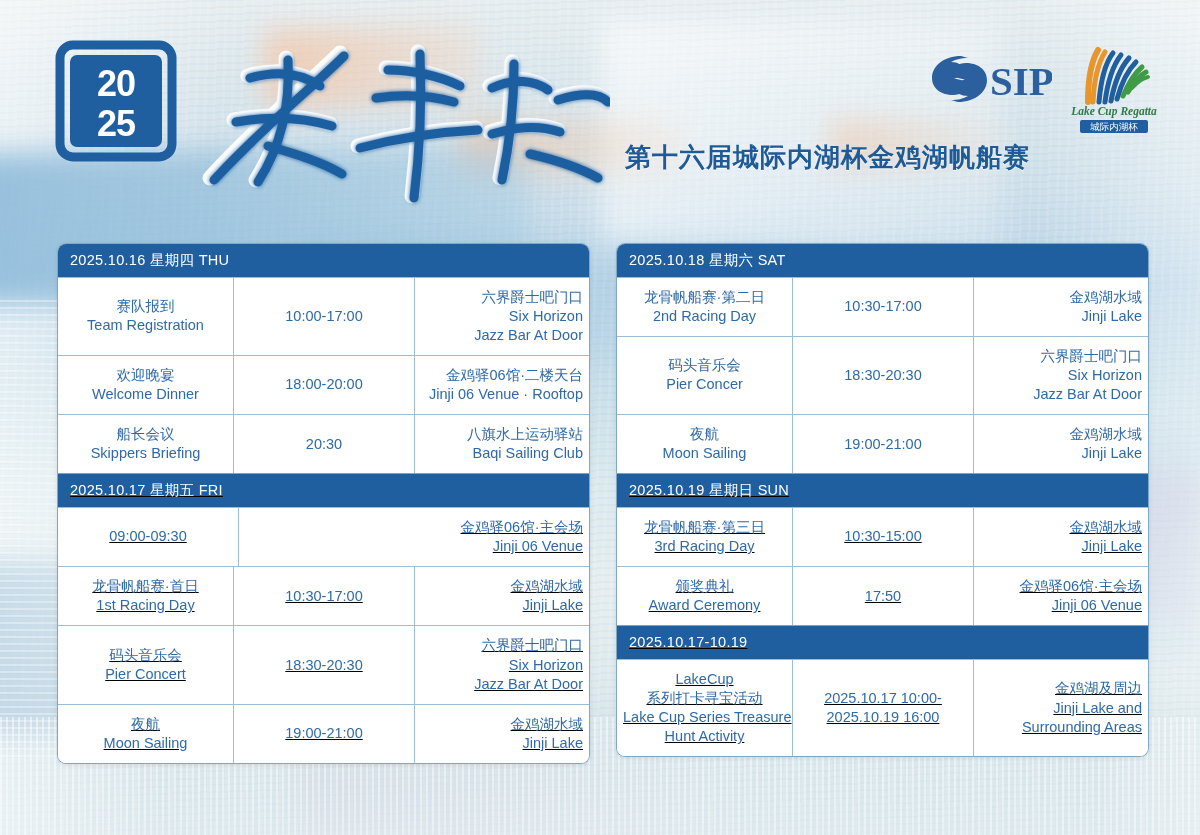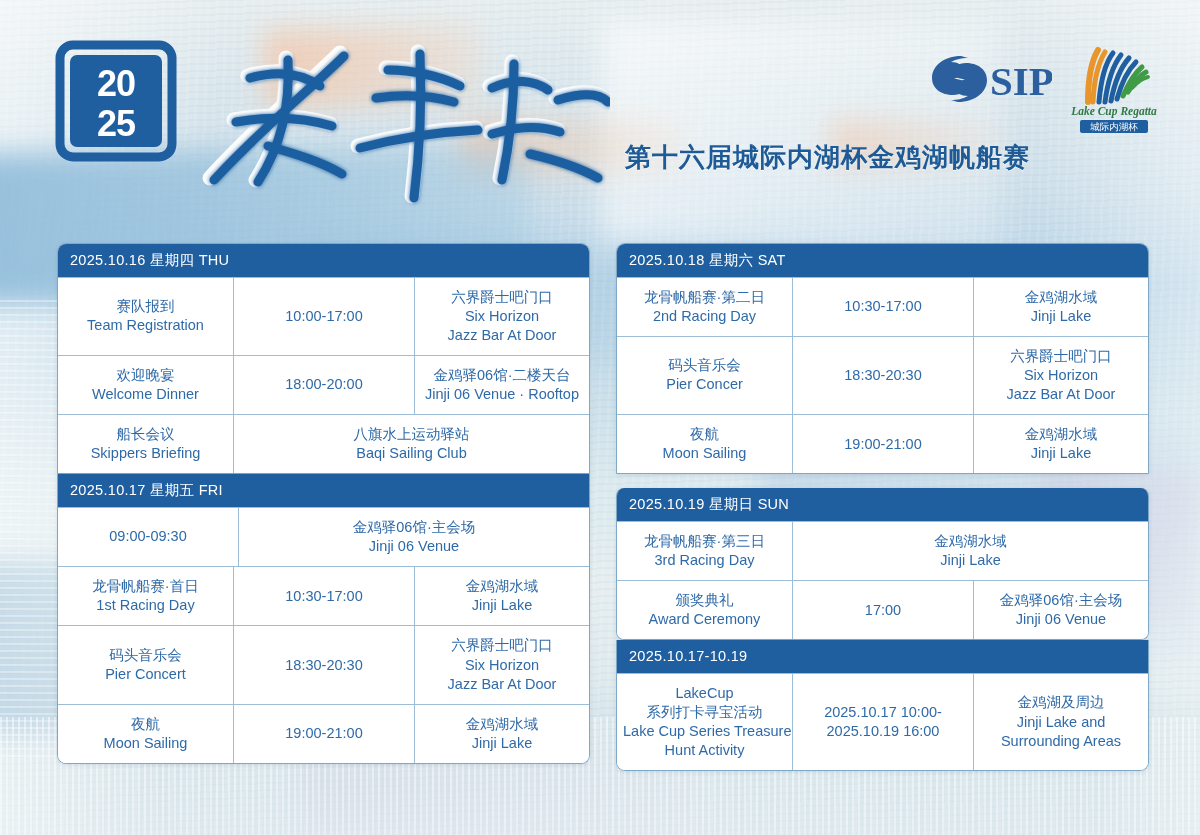--- a/index.html
+++ b/index.html
@@ -185,20 +185,21 @@
     border-radius: 9px;
     overflow: hidden;
     border: 1px solid #7ea8c6;
     background: rgba(255,255,255,0.93);
     box-shadow: 0 1px 4px rgba(40,80,120,0.13);
   }
   .sched-card + .sched-card {
     margin-top: 0px;
     border-top: none;
     border-radius: 0 0 9px 9px;
+    text-decoration: underline;
   }
   .sched-card:not(:last-child) {
     border-radius: 9px 9px 0 0;
   }
   .sched-card:only-child {
     border-radius: 9px;
   }
   .date-head {
     background: #1f5fa0;
     color: #ffffff;
@@ -231,20 +232,21 @@
     width: 176px;
     border-right: 1px solid #9cbdd6;
   }
   .cell-time {
     width: 181px;
     border-right: 1px solid #9cbdd6;
   }
   .cell-venue {
     width: 174px;
     flex: 1;
+    text-align: right;
   }
   .cell .ln { display: block; white-space: nowrap; }
 </style>
 </head>
 <body>
 
 <div id="poster">
 
   <div class="bg-layer bg-base"></div>
   <div class="bg-layer bg-strokes"></div>
@@ -376,20 +378,23 @@
             <div class="cell cell-venue">
               <span class="ln">金鸡驿06馆·二楼天台</span>
               <span class="ln">Jinji 06 Venue · Rooftop</span>
             </div>
           </div>
           <div class="row">
             <div class="cell cell-event">
               <span class="ln">船长会议</span>
               <span class="ln">Skippers Briefing</span>
             </div>
+            <div class="cell cell-time">
+              <span class="ln">20:30</span>
+            </div>
             <div class="cell cell-venue">
               <span class="ln">八旗水上运动驿站</span>
               <span class="ln">Baqi Sailing Club</span>
             </div>
           </div>
         </div>
         <div class="sched-card" style="border-radius: 0px 0px 9px 9px; border-top: none;">
           <div class="date-head">2025.10.17 星期五 FRI</div>
           <div class="row">
             <div class="cell cell-time">
@@ -479,39 +484,42 @@
             </div>
             <div class="cell cell-time">
               <span class="ln">19:00-21:00</span>
             </div>
             <div class="cell cell-venue">
               <span class="ln">金鸡湖水域</span>
               <span class="ln">Jinji Lake</span>
             </div>
           </div>
         </div>
-        <div class="sched-card" style="border-radius: 8px; border-top: none; margin-top: 14px;">
+        <div class="sched-card" style="border-radius: 0px; border-top: none;">
           <div class="date-head">2025.10.19 星期日 SUN</div>
           <div class="row">
             <div class="cell cell-event">
               <span class="ln">龙骨帆船赛·第三日</span>
               <span class="ln">3rd Racing Day</span>
             </div>
+            <div class="cell cell-time">
+              <span class="ln">10:30-15:00</span>
+            </div>
             <div class="cell cell-venue">
               <span class="ln">金鸡湖水域</span>
               <span class="ln">Jinji Lake</span>
             </div>
           </div>
           <div class="row">
             <div class="cell cell-event">
               <span class="ln">颁奖典礼</span>
               <span class="ln">Award Ceremony</span>
             </div>
             <div class="cell cell-time">
-              <span class="ln">17:00</span>
+              <span class="ln">17:50</span>
             </div>
             <div class="cell cell-venue">
               <span class="ln">金鸡驿06馆·主会场</span>
               <span class="ln">Jinji 06 Venue</span>
             </div>
           </div>
         </div>
         <div class="sched-card" style="border-radius: 0px 0px 9px 9px; border-top: none;">
           <div class="date-head">2025.10.17-10.19</div>
           <div class="row">

